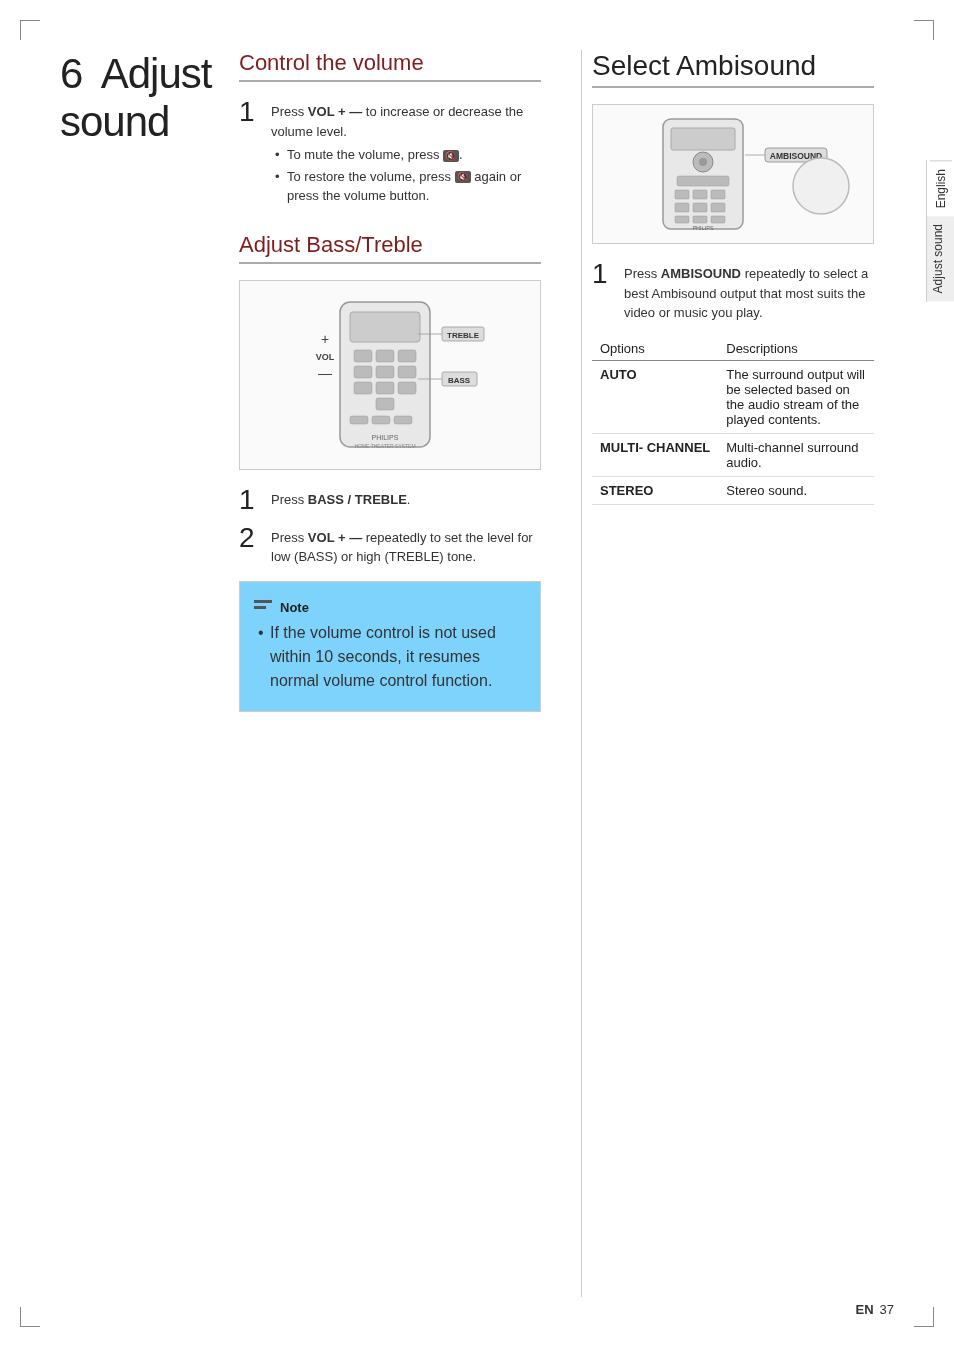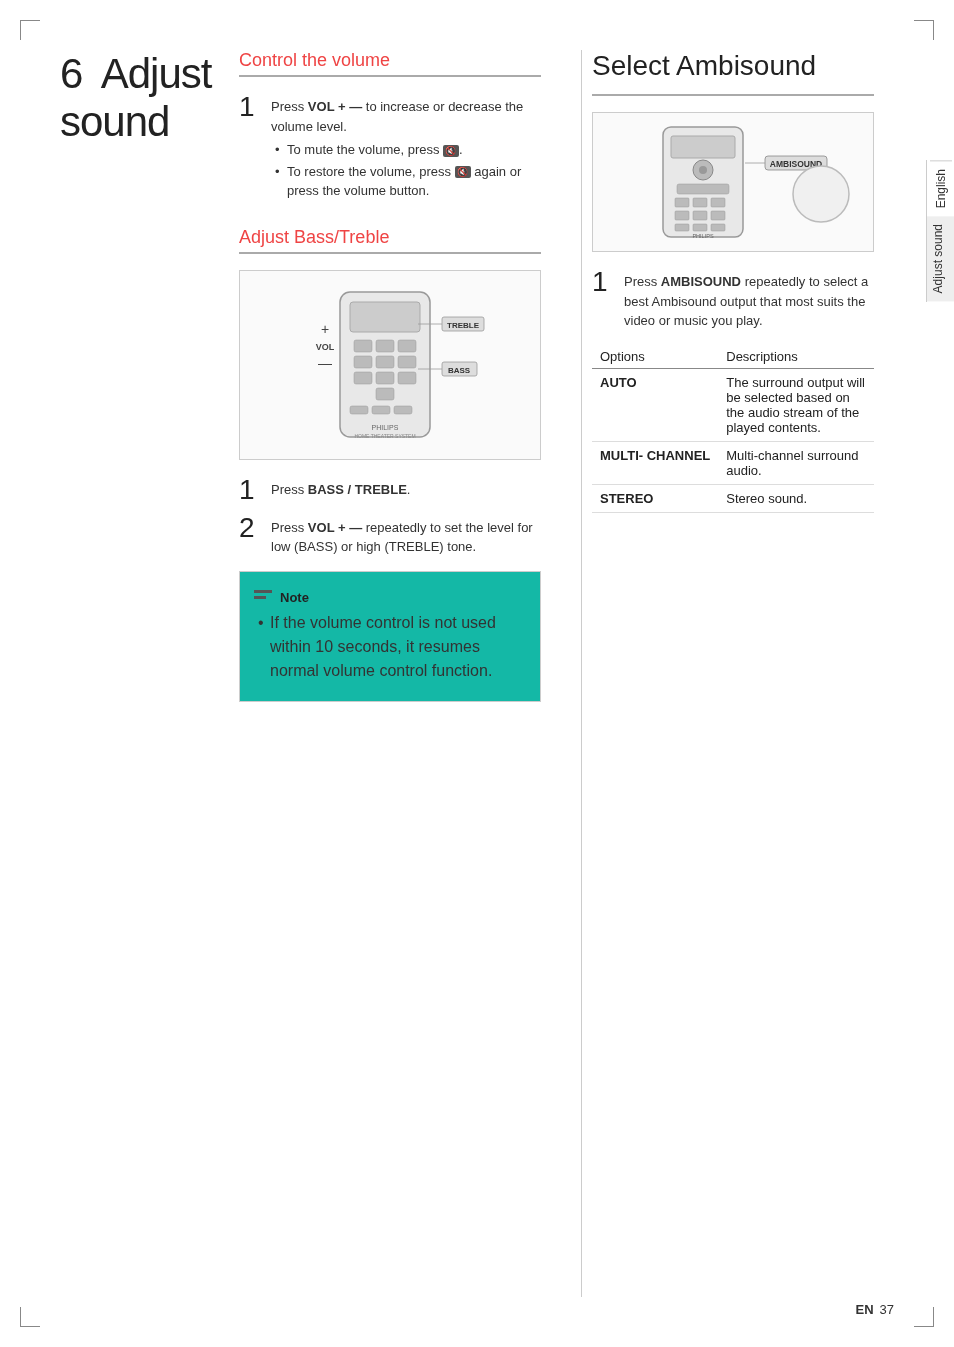--- a/index.html
+++ b/index.html
@@ -94,23 +94,23 @@
     }
 
     .chapter-number {
       font-size: 42px;
       font-weight: 300;
       margin-right: 10px;
     }
 
     
     .section-heading {
-      font-size: 18px;
+      font-size: 22px;
       font-weight: 400;
-      color: #ef4444;
+      color: #7f1d1d;
       border-bottom: 2px solid #aaa;
       padding-bottom: 4px;
       margin-bottom: 16px;
     }
 
     
     .step {
       display: flex;
       gap: 10px;
       margin-bottom: 10px;
@@ -158,21 +158,21 @@
       display: flex;
       align-items: center;
       justify-content: center;
     }
 
     
     .note-box {
       border: 1px solid #ccc;
       padding: 18px 14px;
       margin-top: 14px;
-      background: #14b8a6;
+      background: #7dd3fc;
     }
 
     .note-header {
       display: flex;
       align-items: center;
       gap: 8px;
       margin-bottom: 6px;
     }
 
     .note-icon {
@@ -216,21 +216,21 @@
       position: absolute;
       left: 4px;
     }
 
     
     .ambisound-heading {
       font-size: 28px;
       font-weight: 300;
       margin-bottom: 16px;
       border-bottom: 2px solid #aaa;
-      padding-bottom: 12px;
+      padding-bottom: 4px;
     }
 
     .ambisound-illustration {
       border: 1px solid #ccc;
       padding: 10px;
       margin-bottom: 16px;
       background: #fafafa;
       height: 140px;
       display: flex;
       align-items: center;

